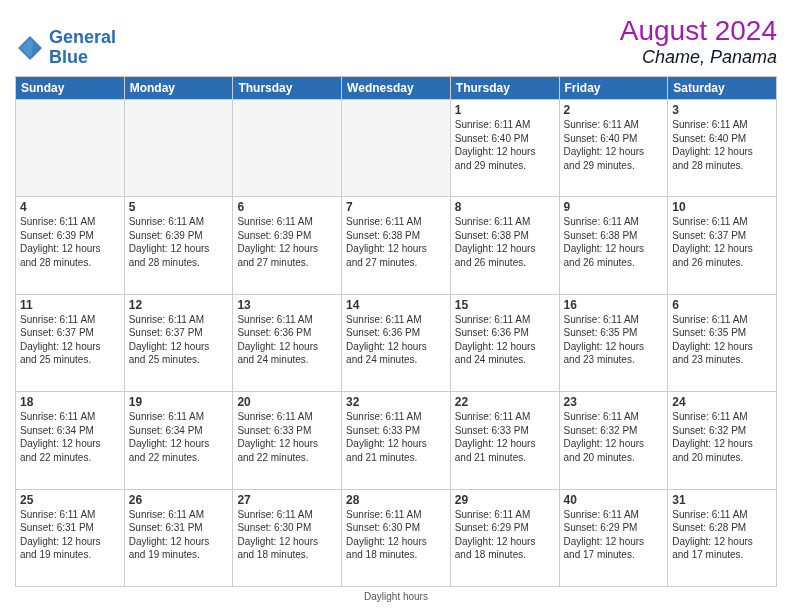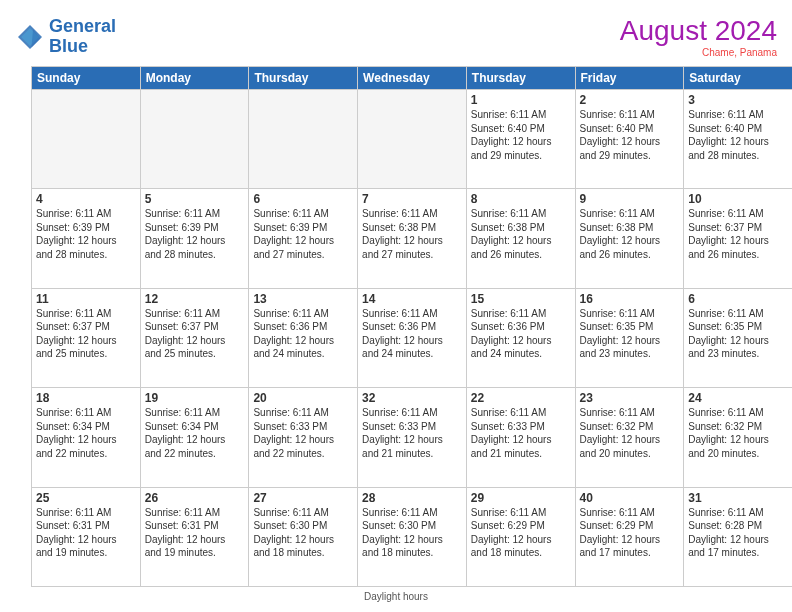--- a/index.html
+++ b/index.html
@@ -13,21 +13,21 @@
     .page {
       width: 792px;
       height: 612px;
       padding: 15px 15px 10px 15px;
       display: flex;
       flex-direction: column;
     }
     .header {
       display: flex;
       justify-content: space-between;
-      align-items: center;
+      align-items: flex-end;
       margin-bottom: 8px;
     }
     .logo {
       display: flex;
       align-items: center;
       gap: 4px;
     }
     .logo-text {
       font-size: 18px;
       font-weight: bold;
@@ -43,30 +43,30 @@
     }
     .title-block {
       text-align: right;
     }
     .month-title {
       font-size: 28px;
       font-weight: normal;
       color: #a21caf;
     }
     .location {
-      font-size: 10px;
-      color: #ef4444;
+      font-size: 18px;
+      color: #0f172a;
+      font-style: italic;
     }
     .calendar {
       flex: 1;
       border: 1px solid #ccc;
       border-collapse: collapse;
       width: 100%;
       table-layout: fixed;
-      margin-left: 16px;
     }
     .calendar th {
       background-color: #2a6db5;
       color: #fff;
       text-align: left;
       padding: 4px 5px;
       font-size: 12px;
       border: 1px solid #ccc;
     }
     .calendar td {

